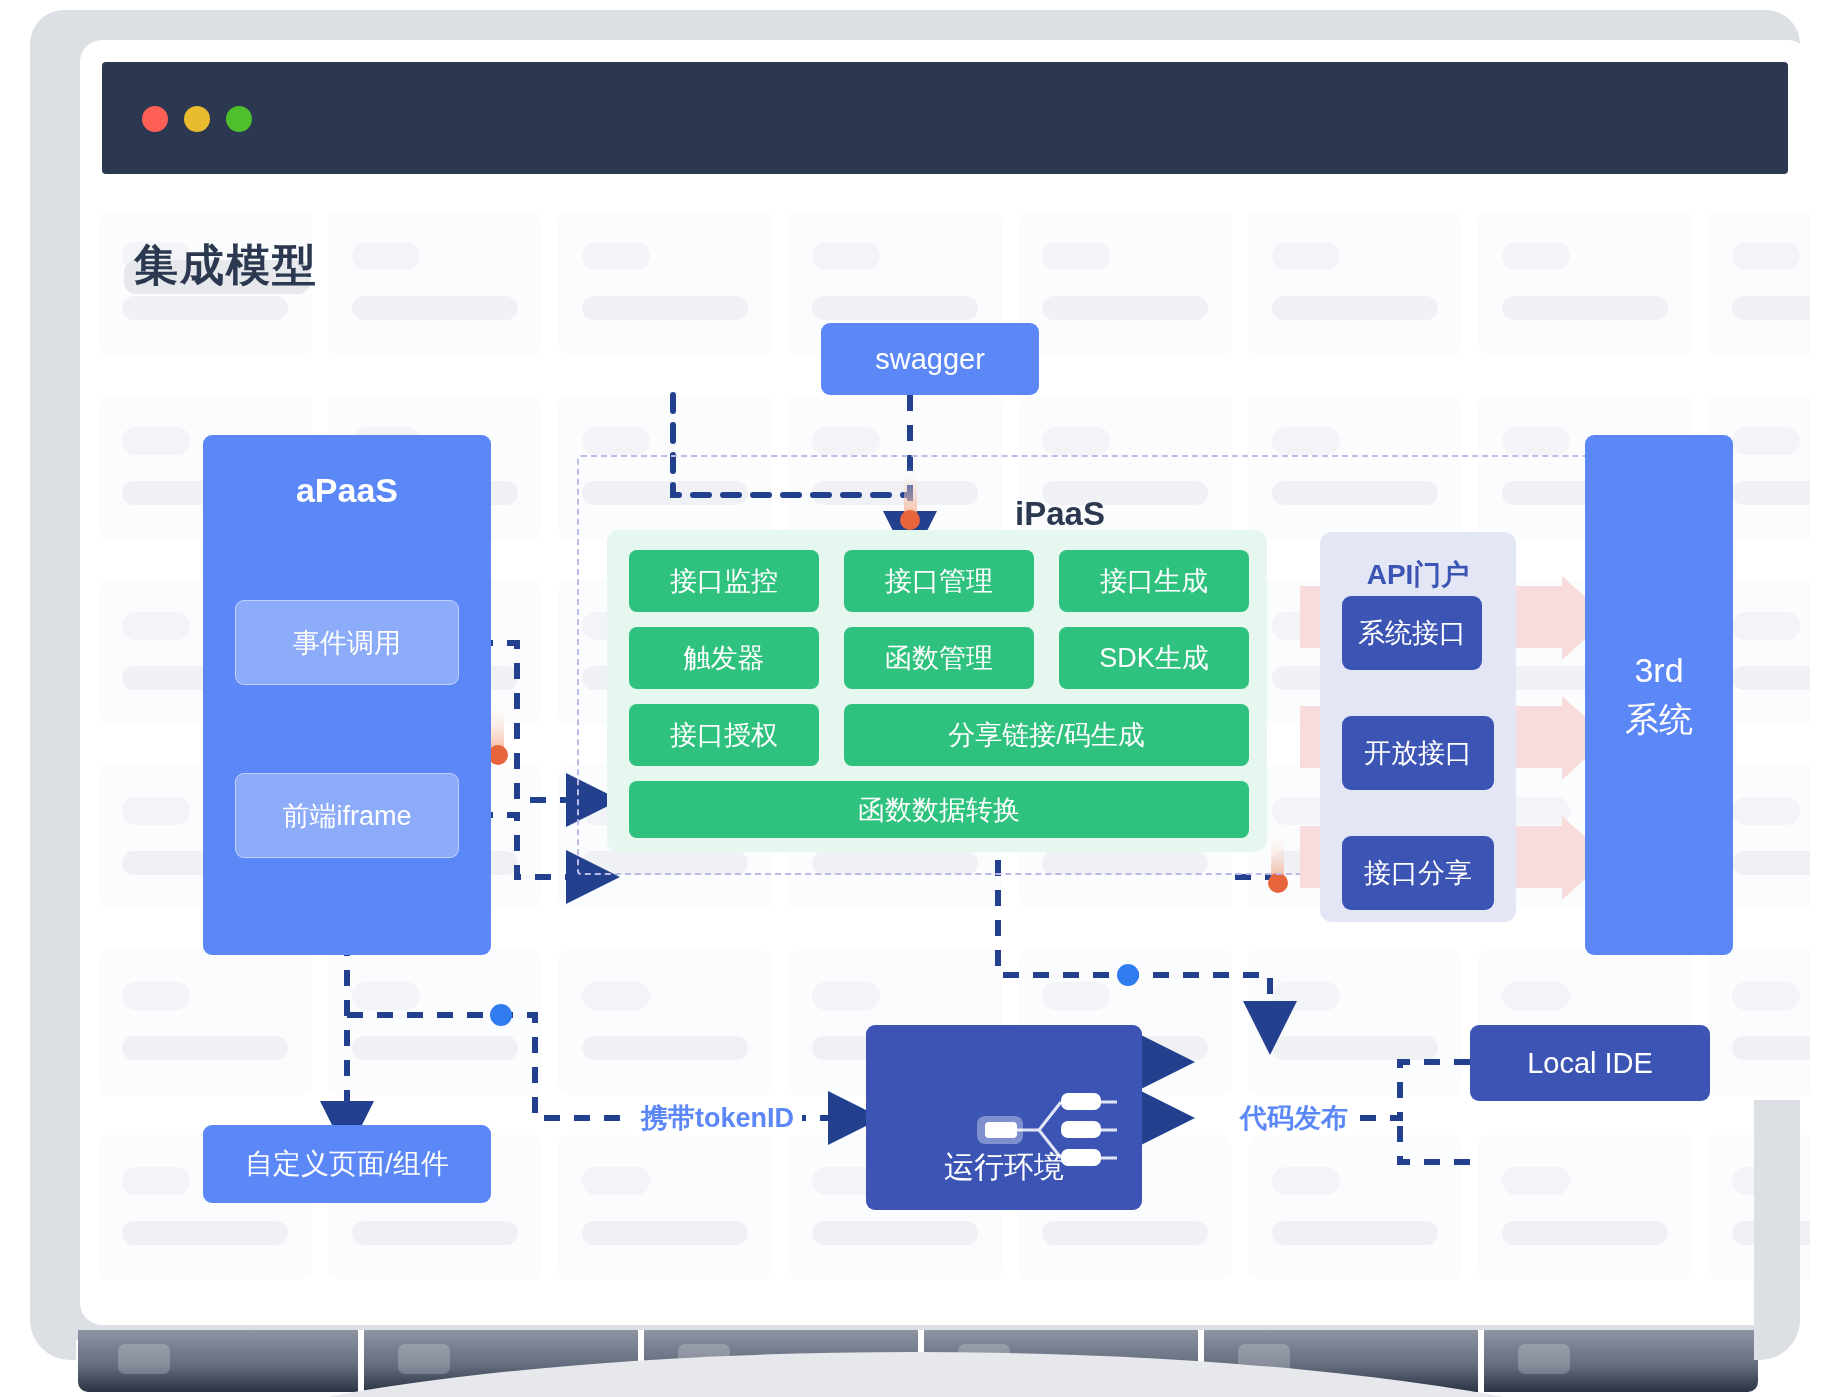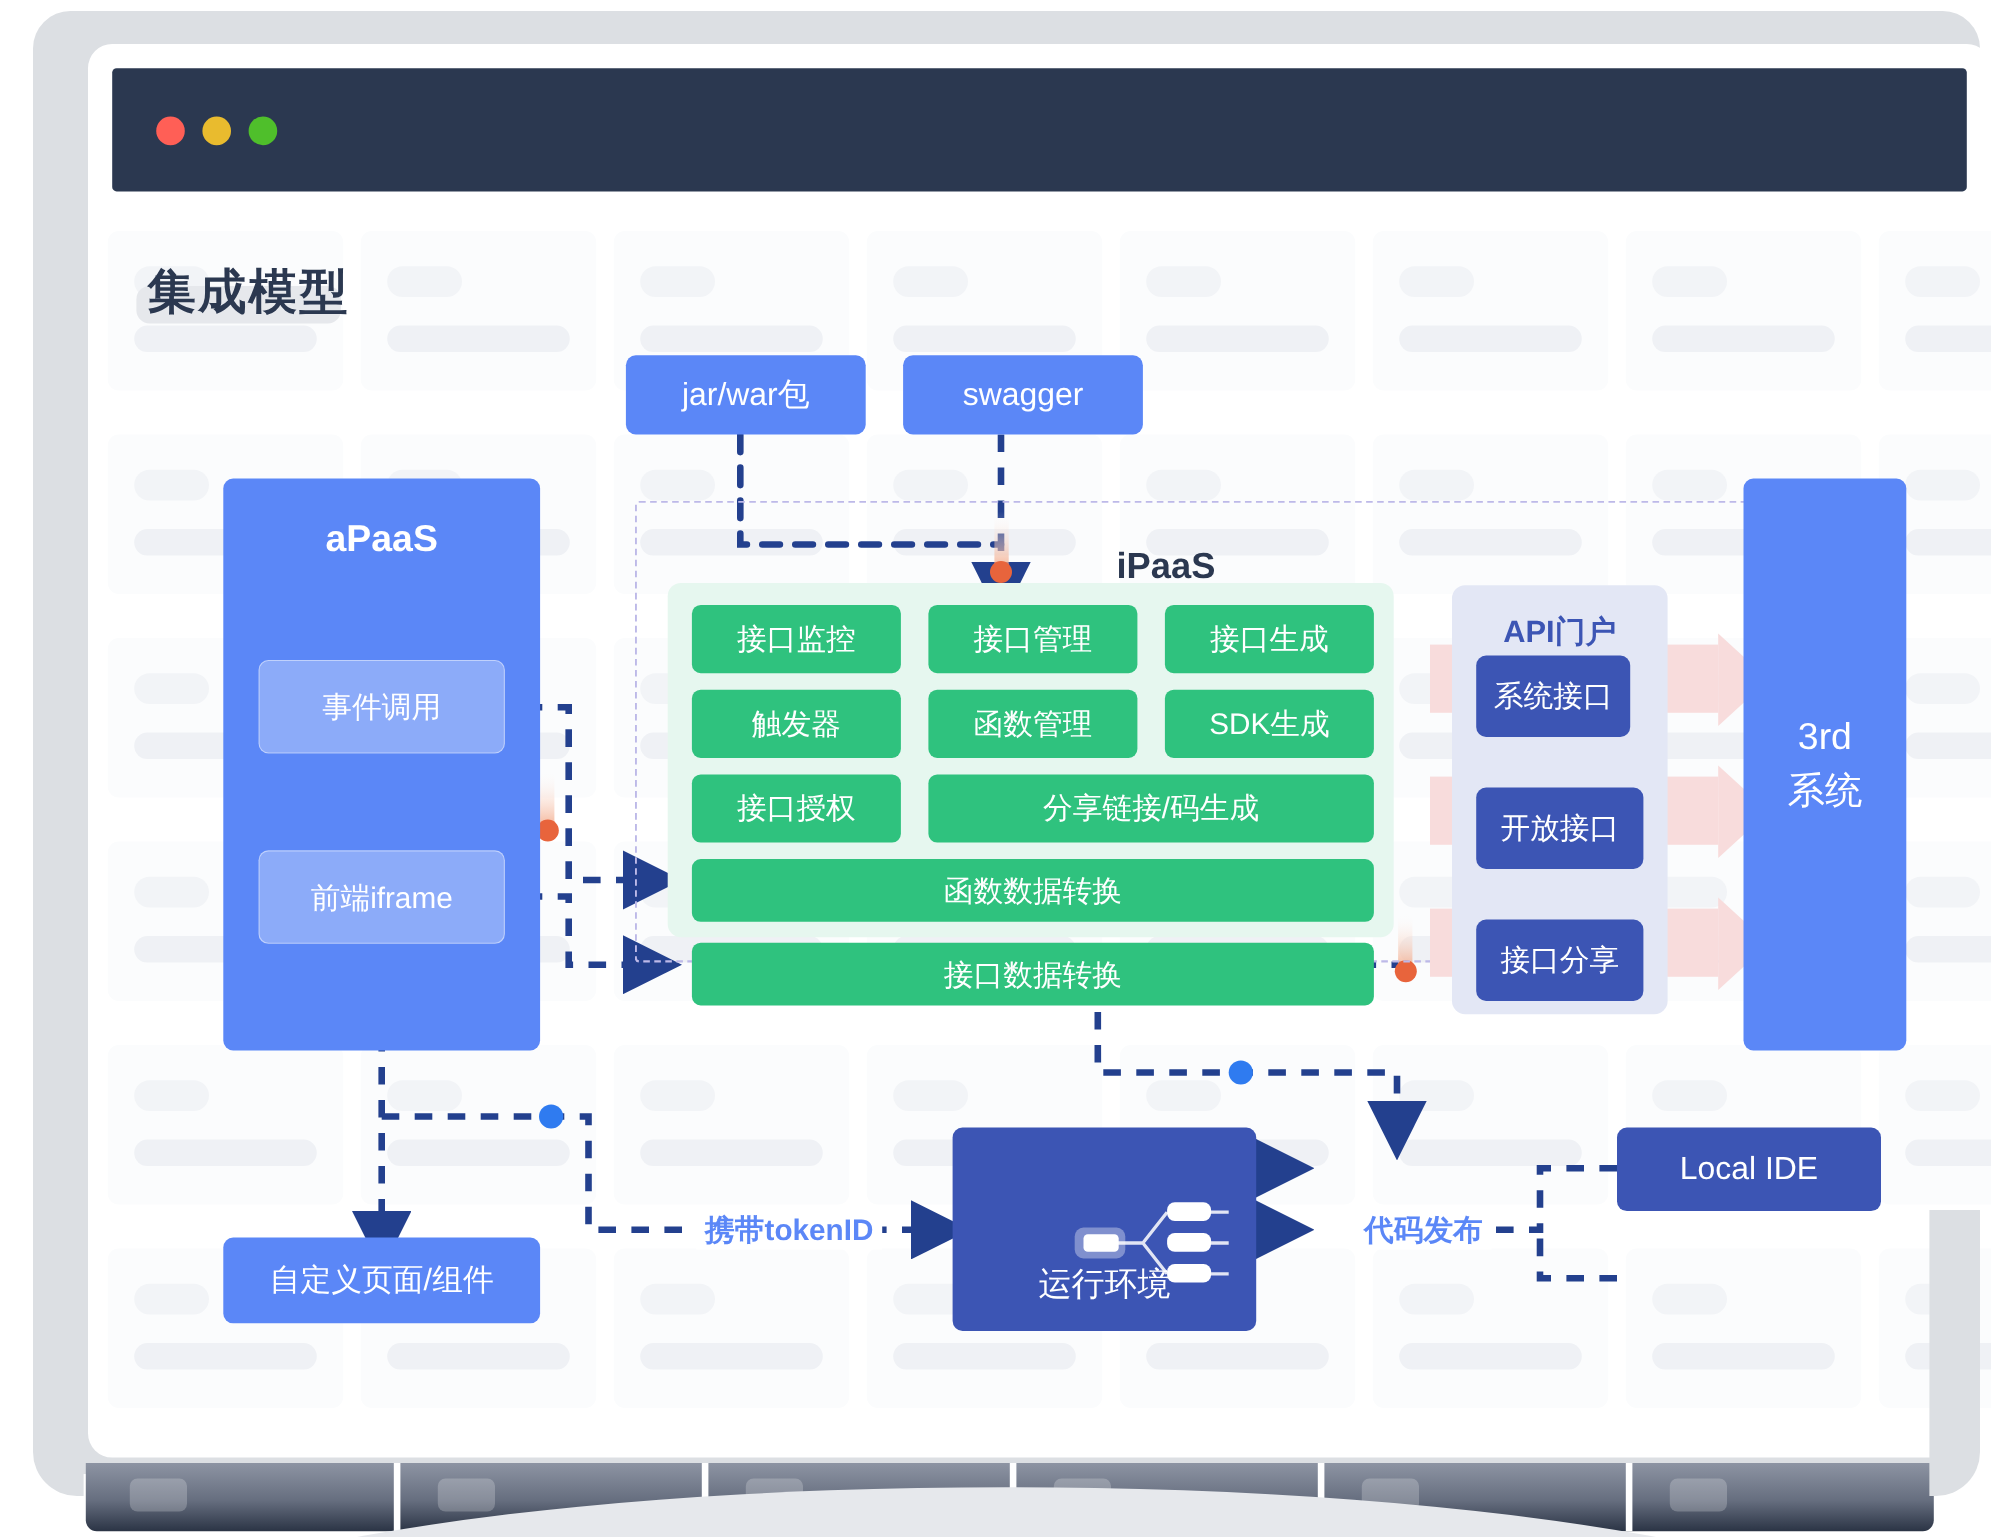--- a/index.html
+++ b/index.html
@@ -323,23 +323,20 @@
         <path d="M1155,837 L1205,837" stroke="#23408e" stroke-width="6" stroke-dasharray="16 14" fill="none"></path>
         <rect x="1191" y="790" width="13" height="58" fill="url(#og)" rx="6"></rect>
         <circle cx="1198" cy="843" r="10" fill="#e8643c"></circle>
 
         <path d="M1390,1022 L1320,1022 L1320,1078 L1170,1078" stroke="#23408e" stroke-width="6" stroke-dasharray="16 14" fill="none"></path>
         <path d="M1390,1122 L1320,1122 L1320,1078" stroke="#23408e" stroke-width="6" stroke-dasharray="16 14" fill="none"></path>
         <path d="M1040,1022 L1085,1022" stroke="#23408e" stroke-width="6" stroke-dasharray="16 14" fill="none" marker-end="url(#ah)"></path>
         <path d="M1040,1078 L1085,1078" stroke="#23408e" stroke-width="6" stroke-dasharray="16 14" fill="none" marker-end="url(#ah)"></path>
       </svg>
 
-      <div class="node blue" style="left:489px;top:283px;width:218px;height:72px;font-size:29px;">
-        <span>jar/war包</span>
-      </div>
       <div class="node blue" style="left:741px;top:283px;width:218px;height:72px;font-size:29px;">
         <span>swagger</span>
       </div>
 
       <div class="node blue" style="left:123px;top:395px;width:288px;height:520px;align-items:flex-start;">
         <div style="width:100%;text-align:center;margin-top:36px;font-size:34px;font-weight:bold;">aPaaS</div>
       </div>
       <div class="node blue-l" style="left:155px;top:560px;width:224px;height:85px;font-size:27px;">
         <span>事件调用</span>
       </div>
@@ -376,23 +373,20 @@
 
       <div class="node green" style="left:549px;top:664px;width:190px;height:62px;font-size:27px;">
         <span>接口授权</span>
         </div>
       <div class="node green" style="left:764px;top:664px;width:405px;height:62px;font-size:27px;">
         <span>分享链接/码生成</span>
         </div>
 
       <div class="node green" style="left:549px;top:741px;width:620px;height:57px;font-size:27px;">
         <span>函数数据转换</span>
-        </div>
-      <div class="node green" style="left:549px;top:817px;width:620px;height:57px;font-size:27px;">
-        <span>接口数据转换</span>
         </div>
 
       <div class="pink-arrow" style="left:1220px;top:546px;width:262px;"></div>
       <div class="pink-tip" style="left:1482px;top:536px;"></div>
       <div class="pink-arrow" style="left:1220px;top:666px;width:262px;"></div>
       <div class="pink-tip" style="left:1482px;top:656px;"></div>
       <div class="pink-arrow" style="left:1220px;top:786px;width:262px;"></div>
       <div class="pink-tip" style="left:1482px;top:776px;"></div>
 
       <div id="api-panel"></div>

